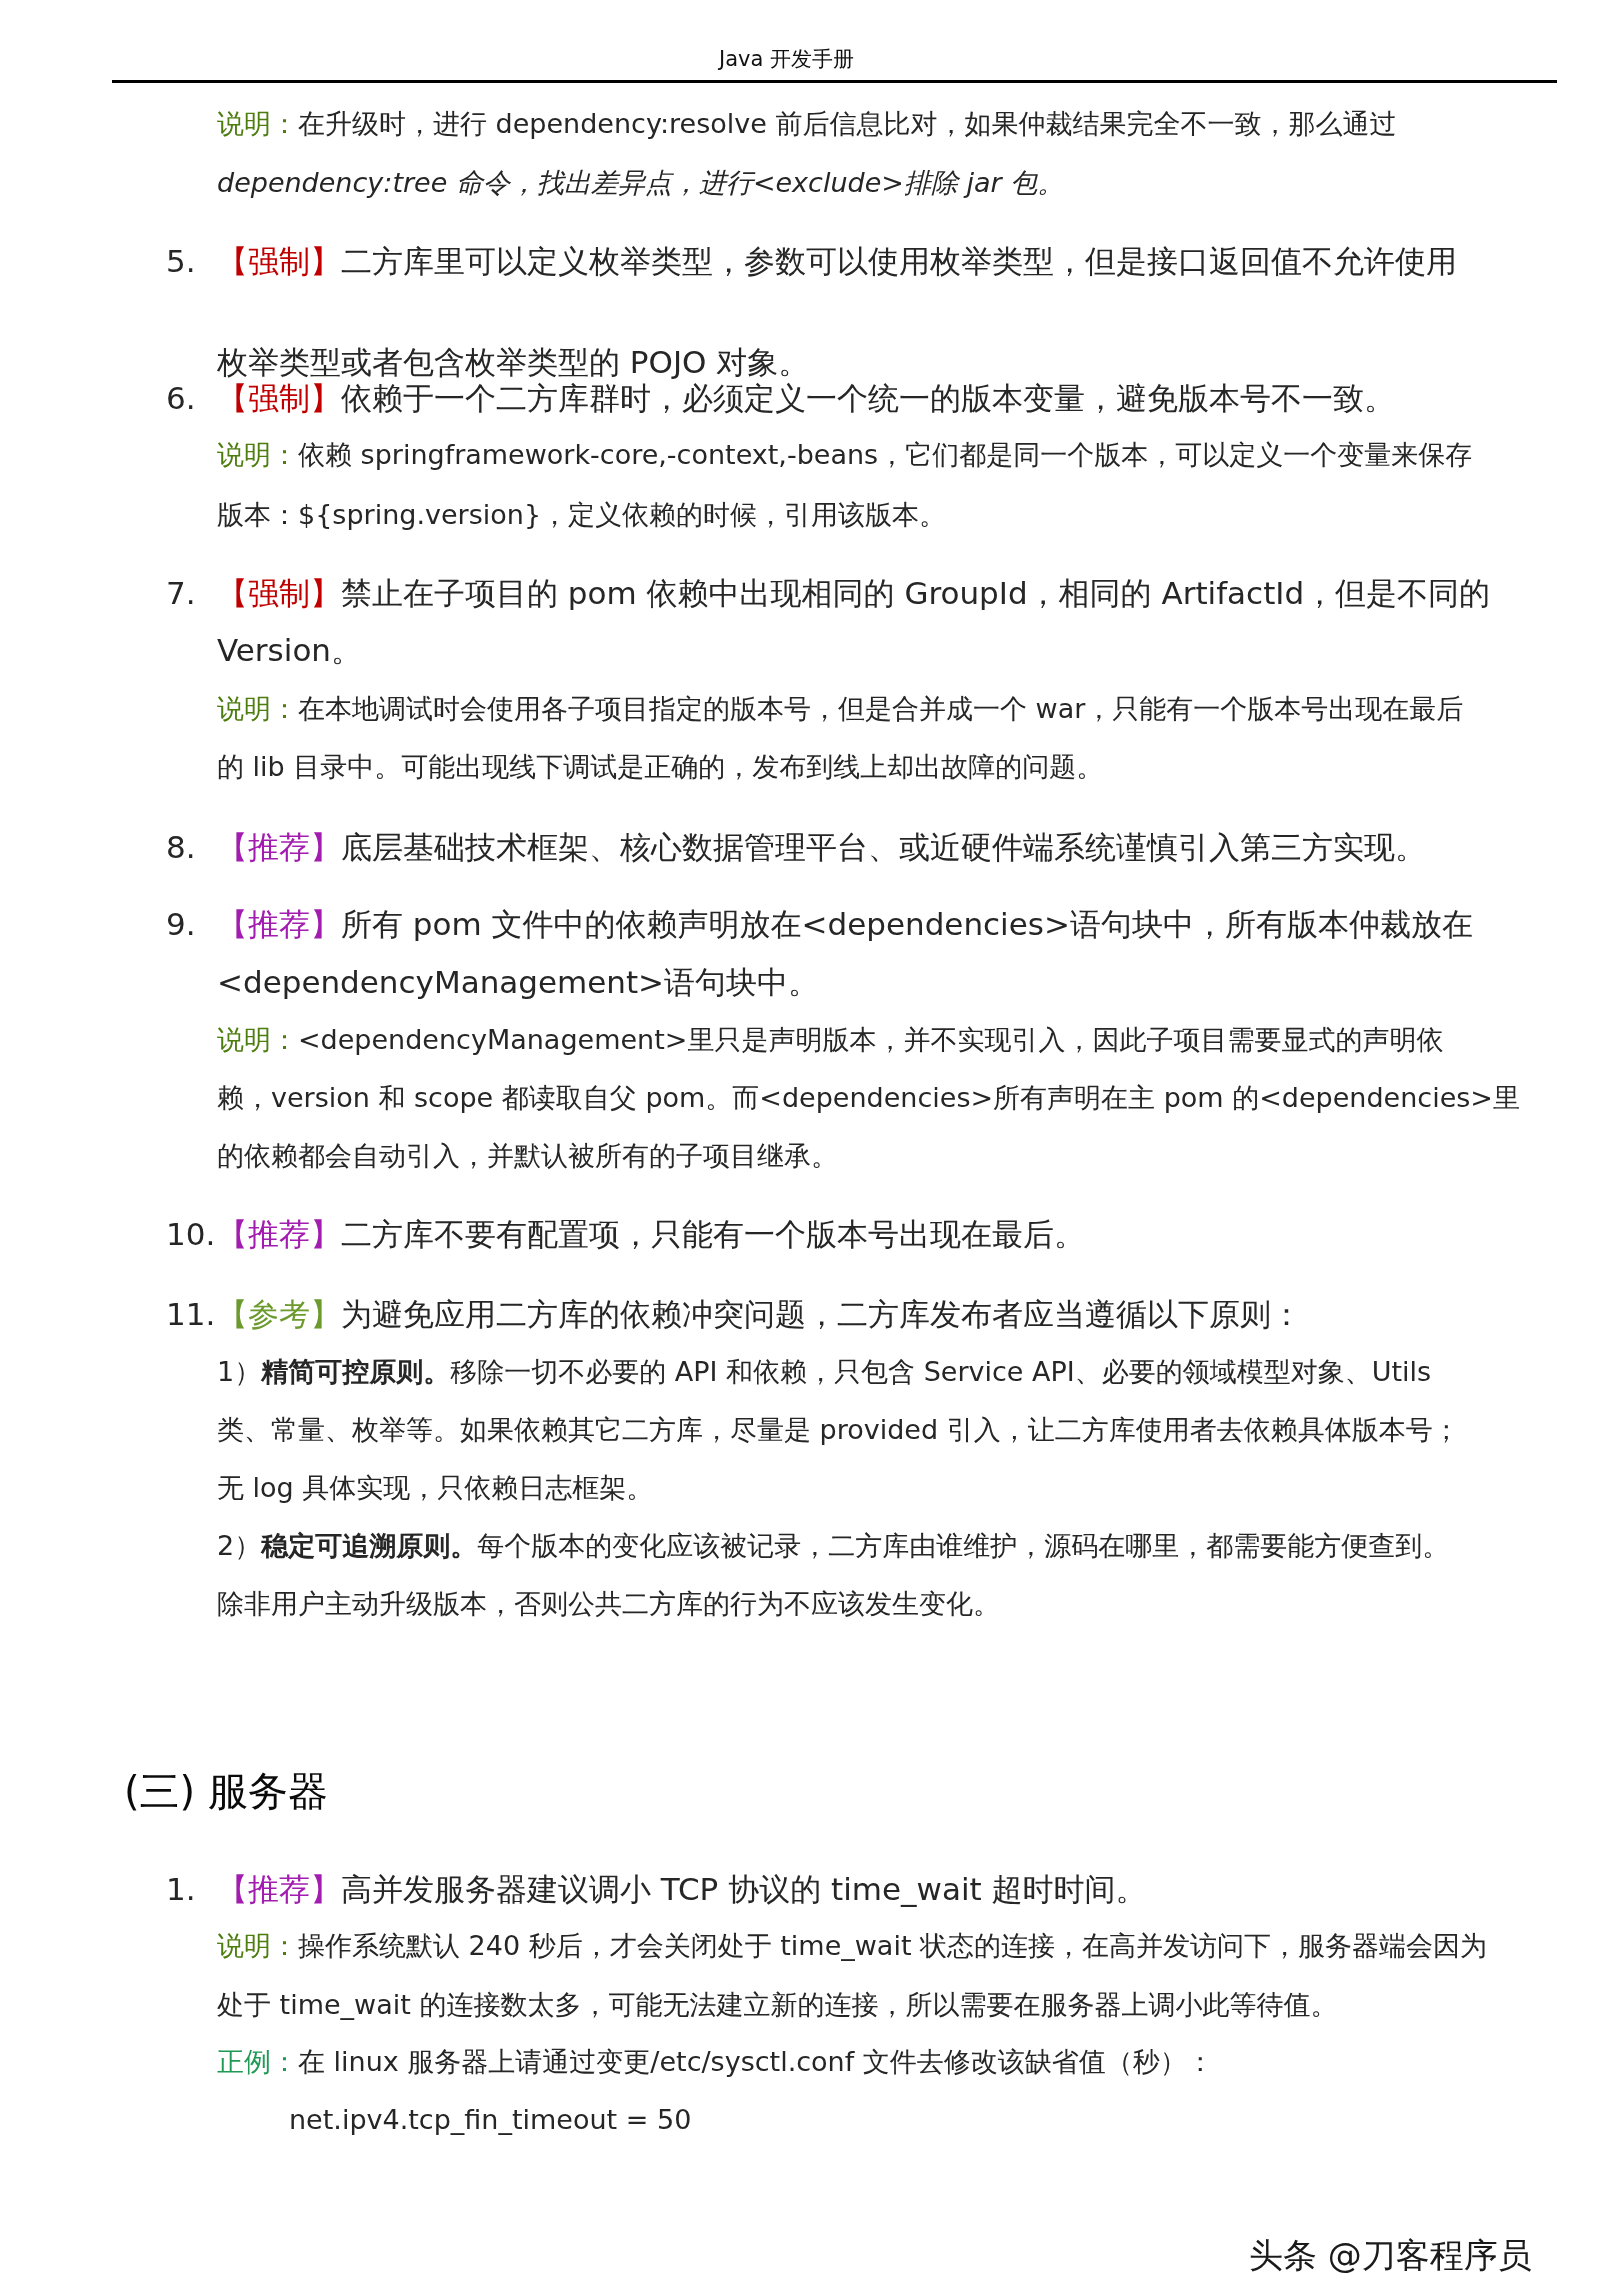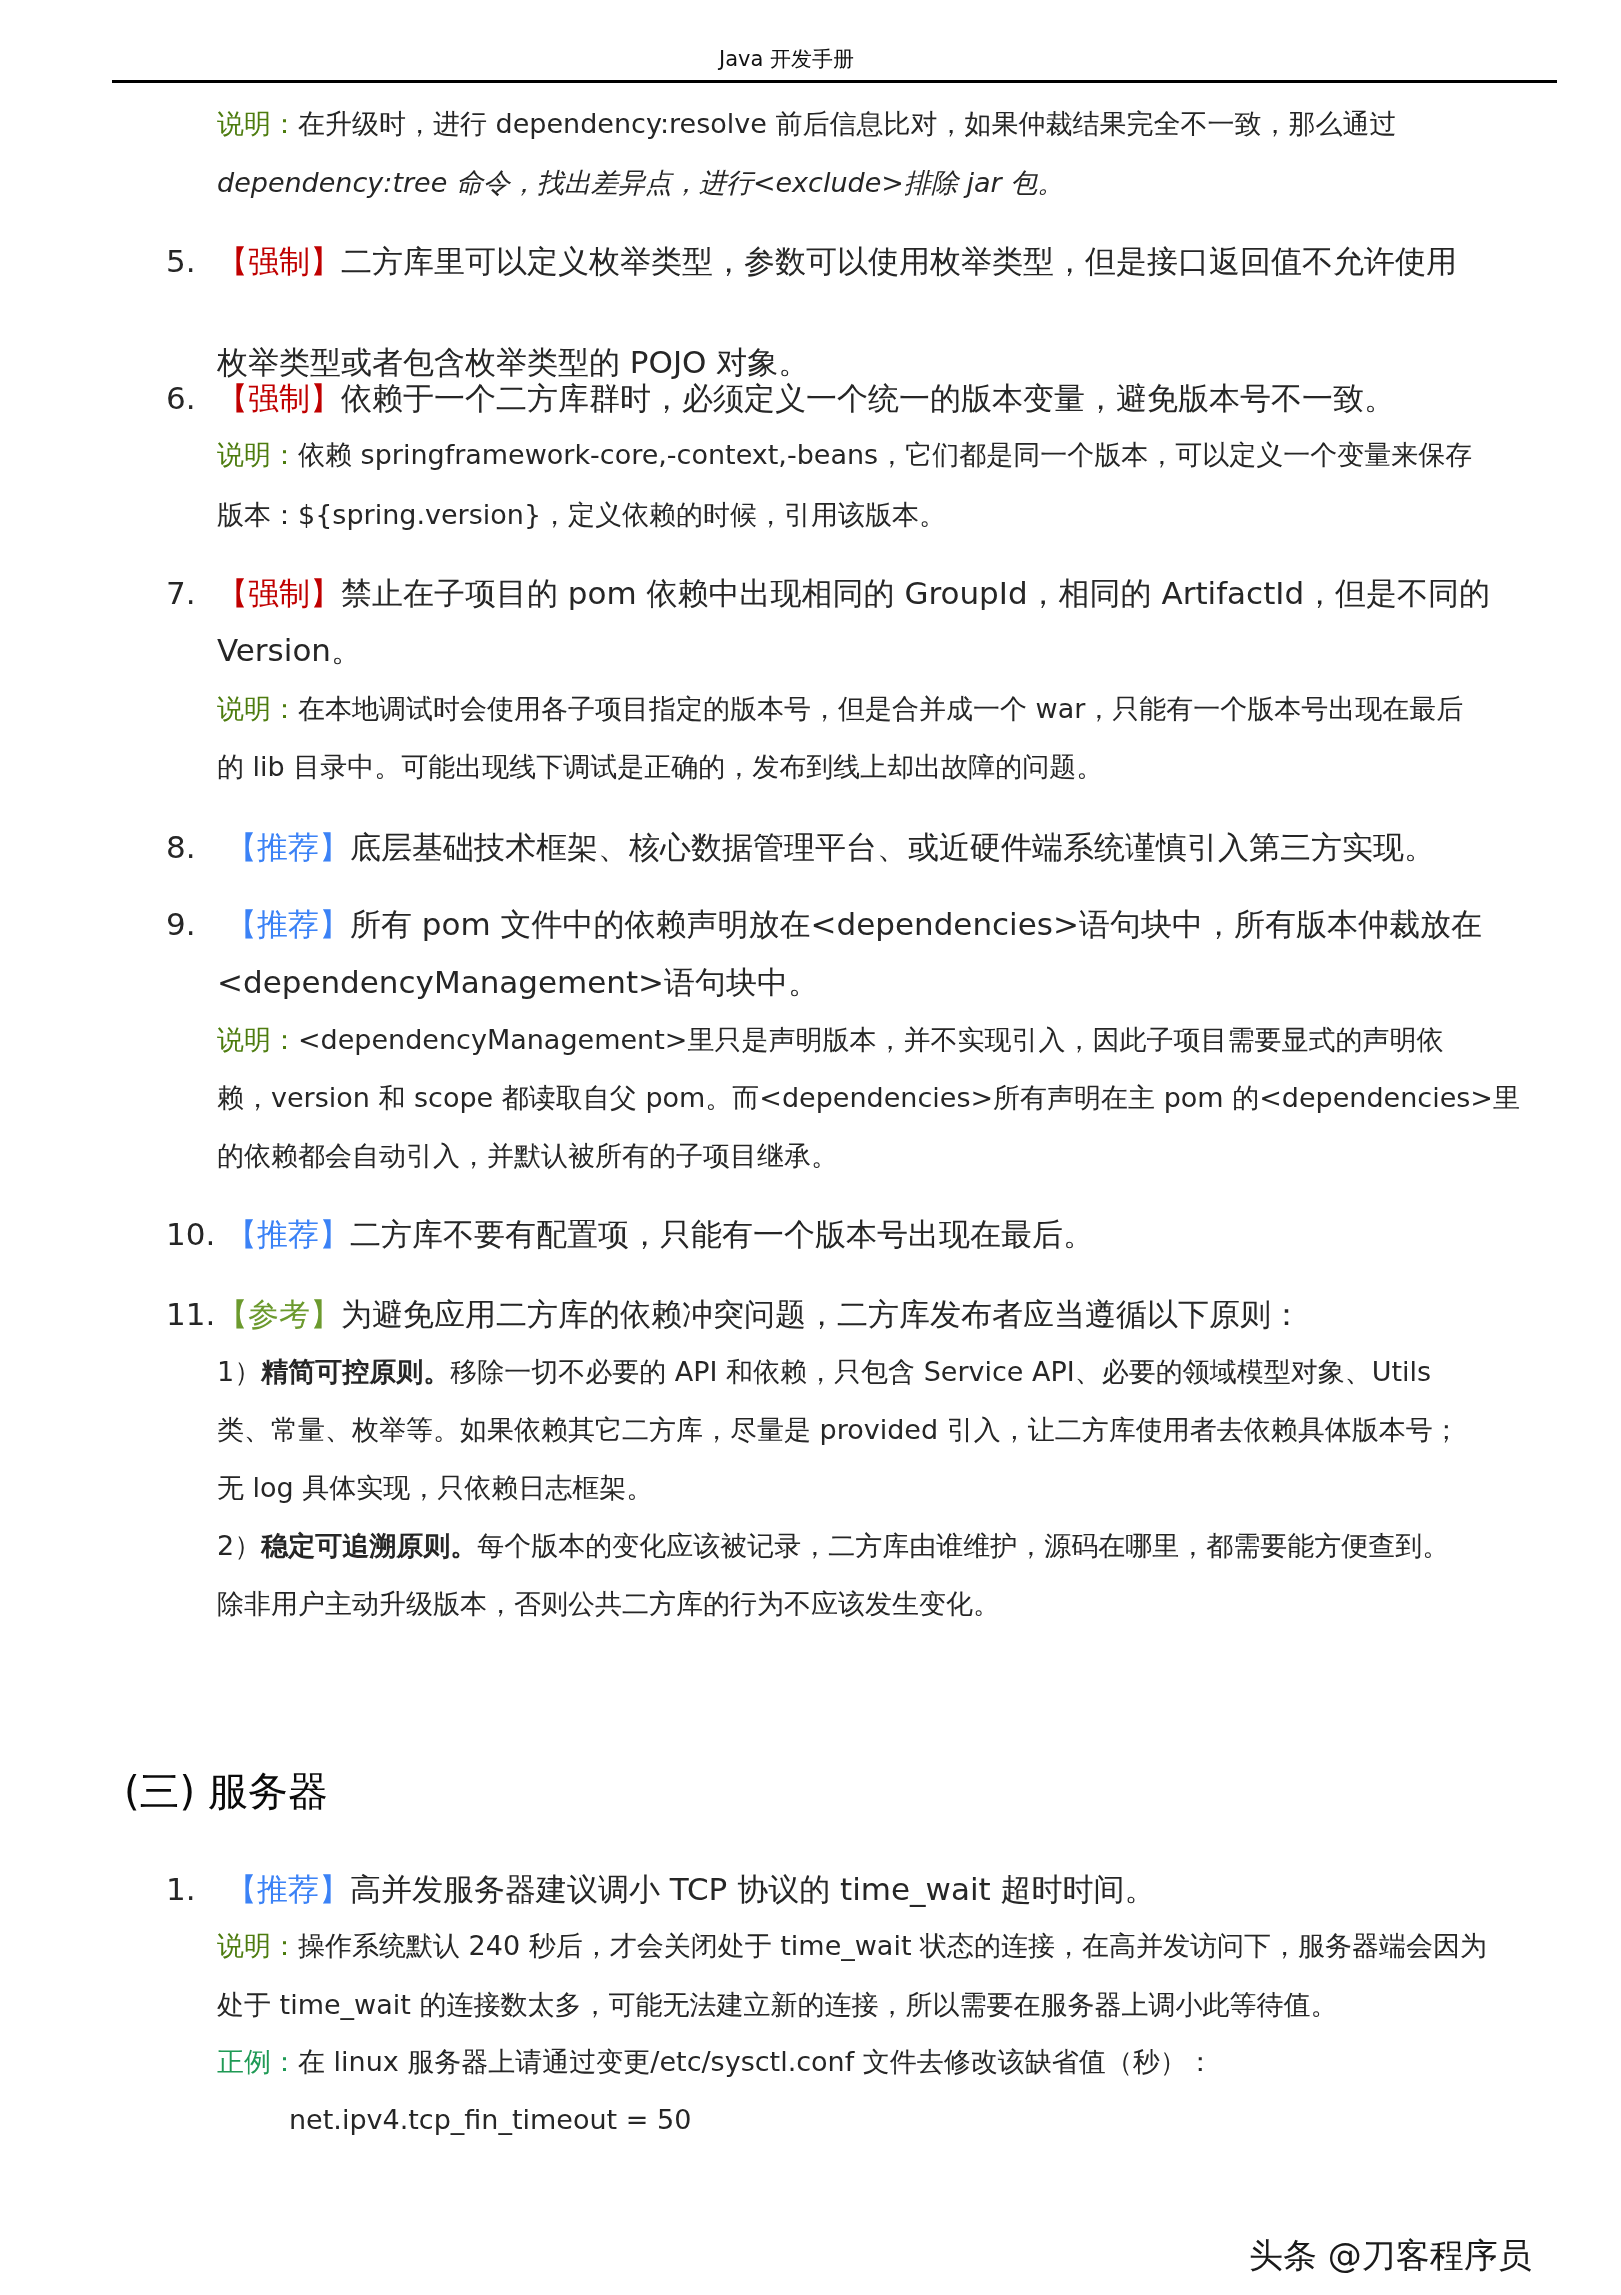--- a/index.html
+++ b/index.html
@@ -5,21 +5,21 @@
   html, body { margin:0; padding:0; background:#ffffff; }
   body { width:1622px; height:2295px; position:relative; overflow:hidden;
          font-family:"DejaVu Sans","Liberation Sans",sans-serif; color:#262626; }
   .abs { position:absolute; white-space:nowrap; }
   .hdr { left:0; width:1573px; text-align:center; top:45px; font-size:21px; color:#111; }
   .hline { position:absolute; left:112px; width:1445px; top:80px; height:3.4px; background:#000; }
   .item { font-size:31px; line-height:38px; }
   .note { font-size:27px; line-height:34px; }
   .num { left:166px; }
   .tag-force { color:#c00000; }
-  .tag-rec { color:#3b82f6;margin-left:9px; }
+  .tag-rec { color:#a21caf; }
   .tag-ref { color:#6c9a2e; }
   .lbl-note { color:#4d7c0f; }
   .lbl-ex { color:#1f9a55; }
   .bold { font-weight:bold; }
   .heading { left:124px; font-size:40px; line-height:61px; color:#0a0a0a; }
   .wm { font-size:34px; color:#1a1a1a; font-family:"DejaVu Sans",sans-serif; left:1249px; top:2233px; }
   .pg { font-family:"Liberation Serif",serif; font-size:20.5px; left:1490px; top:2265px; color:#000;margin-top:28px; }
 </style>
 </head>
 <body>

